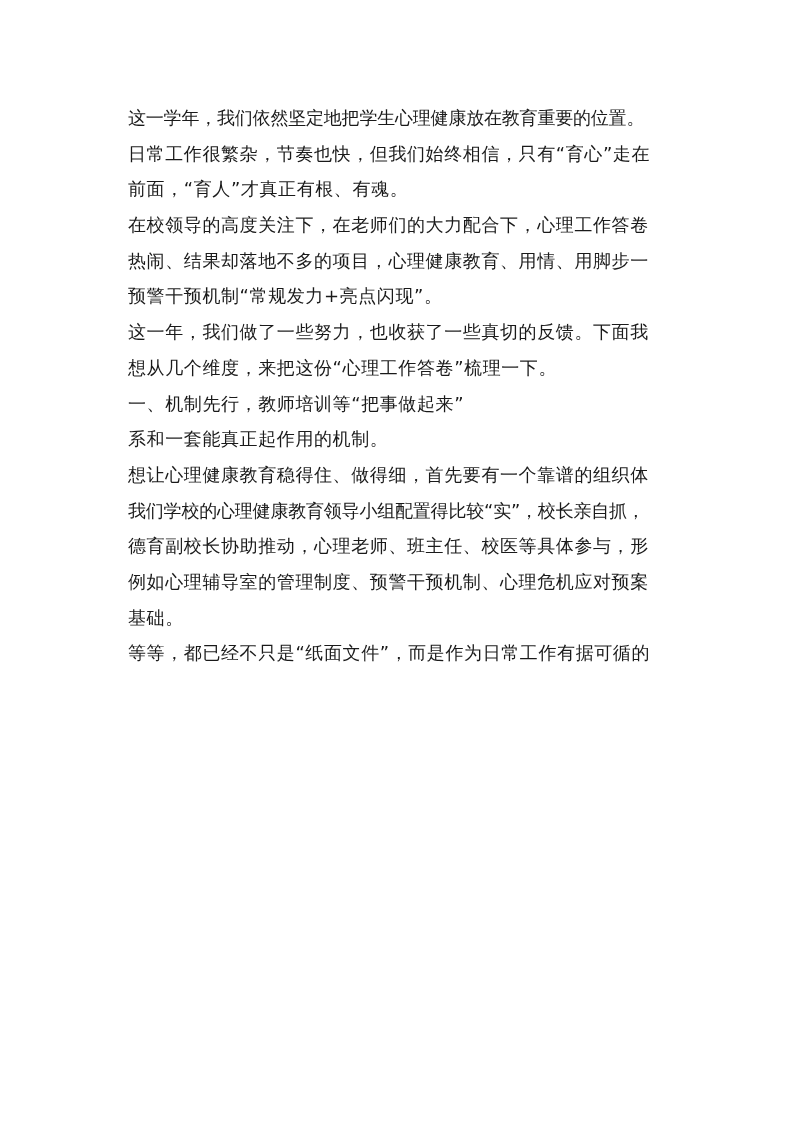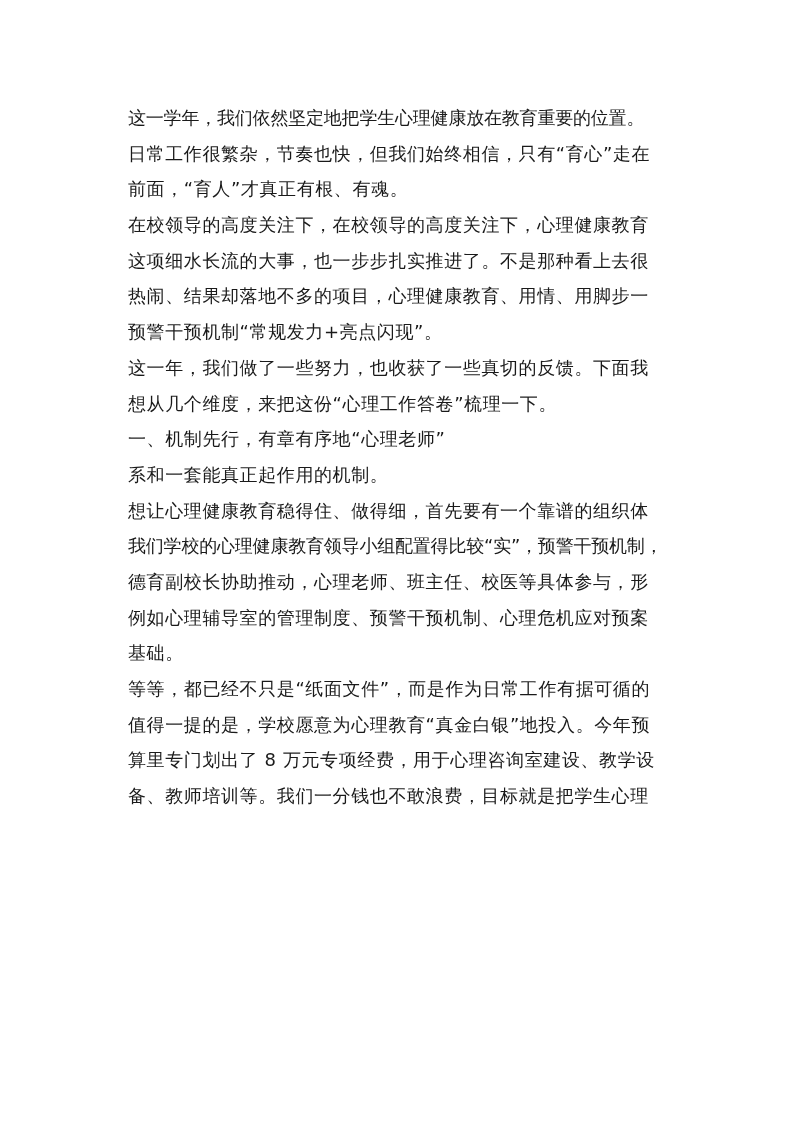--- a/index.html
+++ b/index.html
@@ -45,51 +45,45 @@
 <div class="page">
   <div class="content">
 
     <div>
       <div class="line tight">这一学年，我们依然坚定地把学生心理健康放在教育重要的位置。</div>
       <div class="line">日常工作很繁杂，节奏也快，但我们始终相信，只有“育心”走在</div>
       <div class="line">前面，“育人”才真正有根、有魂。</div>
     </div>
 
     <div>
-      <div class="line">在校领导的高度关注下，在校领导的高度关注下，心理健康教育</div>
-      <div class="line">这项细水长流的大事，也一步步扎实推进了。不是那种看上去很</div>
+      <div class="line">在校领导的高度关注下，在老师们的大力配合下，心理工作答卷</div>
       <div class="line">热闹、结果却落地不多的项目，心理健康教育、用情、用脚步一</div>
       <div class="line">预警干预机制“常规发力+亮点闪现”。</div>
     </div>
 
     <div>
       <div class="line">这一年，我们做了一些努力，也收获了一些真切的反馈。下面我</div>
       <div class="line">想从几个维度，来把这份“心理工作答卷”梳理一下。</div>
     </div>
 
     <div>
-      <div class="line">一、机制先行，有章有序地“心理老师”</div>
+      <div class="line">一、机制先行，教师培训等“把事做起来”</div>
     </div>
 
     <div>
       <div class="line">系和一套能真正起作用的机制。</div>
       <div class="line">想让心理健康教育稳得住、做得细，首先要有一个靠谱的组织体</div>
     </div>
 
     <div>
-      <div class="line tight">我们学校的心理健康教育领导小组配置得比较“实”，预警干预机制，</div>
+      <div class="line tight">我们学校的心理健康教育领导小组配置得比较“实”，校长亲自抓，</div>
       <div class="line">德育副校长协助推动，心理老师、班主任、校医等具体参与，形</div>
     </div>
 
     <div>
       <div class="line">例如心理辅导室的管理制度、预警干预机制、心理危机应对预案</div>
       <div class="line">基础。</div>
       <div class="line">等等，都已经不只是“纸面文件”，而是作为日常工作有据可循的</div>
     </div>
 
-    <div>
-      <div class="line">值得一提的是，学校愿意为心理教育“真金白银”地投入。今年预</div>
-      <div class="line">算里专门划出了 8 万元专项经费，用于心理咨询室建设、教学设</div>
-      <div class="line">备、教师培训等。我们一分钱也不敢浪费，目标就是把学生心理</div>
-    </div>
 
   </div>
 </div>
 
 </body></html>

